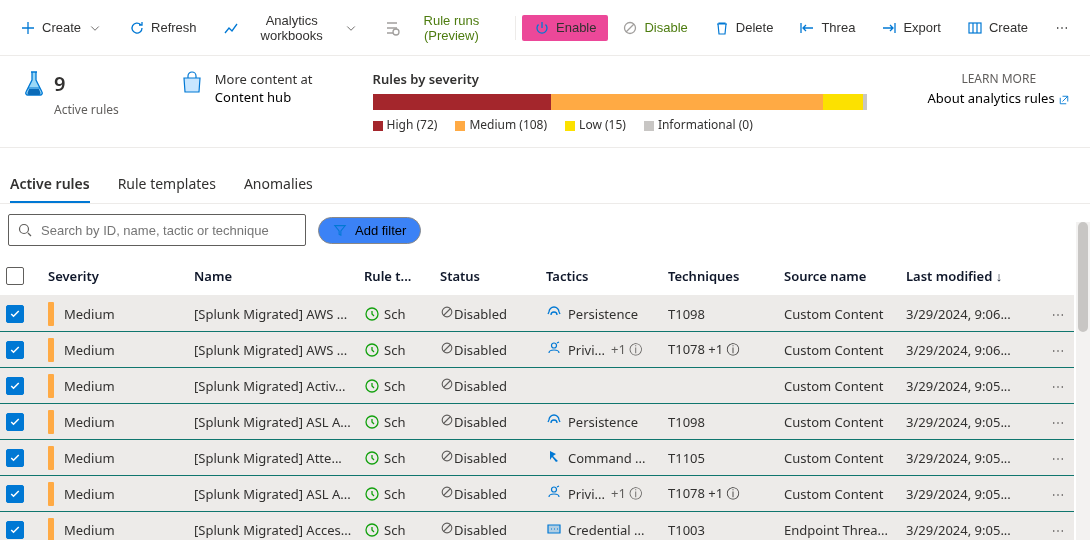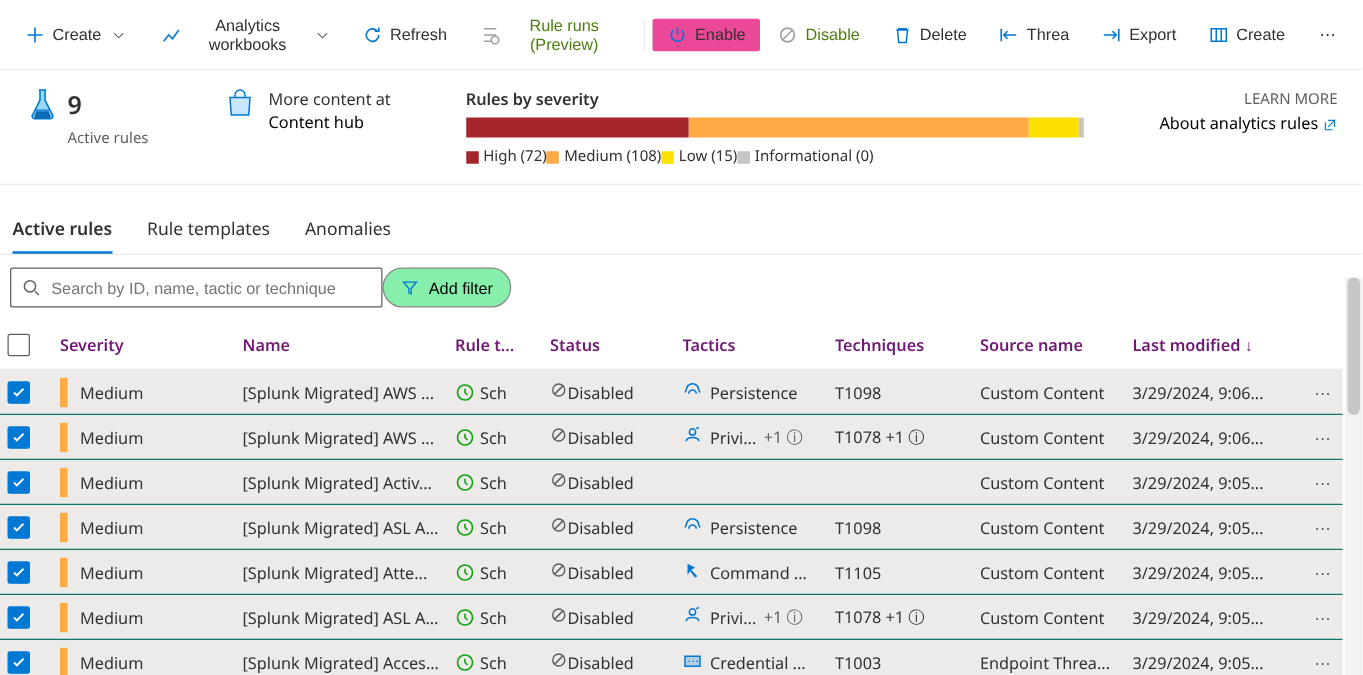--- a/index.html
+++ b/index.html
@@ -15,33 +15,33 @@
 .flask-icon{width:24px;height:28px}
 .metric-num{font-size:20px;font-weight:600}
 .metric-label{font-size:12px;color:#605e5c;margin-top:4px}
 .content-link{display:flex;align-items:flex-start;gap:10px}
 .bag-icon{width:26px;height:26px}
 .link{color:#000000;text-decoration:none;cursor:pointer}
 .severity-block{flex:1;min-width:0}
 .sev-title{font-size:13px;font-weight:600;margin-bottom:6px}
 .sev-bar{display:flex;height:16px;margin-bottom:6px;gap:0}
 .sev-bar span{display:block;height:100%}
-.sev-legend{display:flex;font-size:12px}
+.sev-legend{display:flex;gap:18px;font-size:12px}
 .sev-legend span.box{display:inline-block;width:10px;height:10px;margin-right:4px;vertical-align:middle}
-.learn-more{text-align:right;white-space:nowrap}
+.learn-more{text-align:center;white-space:nowrap}
 .tabs{display:flex;gap:28px;padding:0 10px;margin-top:18px;border-bottom:1px solid #edebe9}
 .tab{padding:8px 0;cursor:pointer;font-size:14px;color:#323130}
 .tab.active{font-weight:600;border-bottom:2px solid #0078d4}
-.filters{display:flex;padding:10px 8px;}
+.filters{display:flex;gap:12px;padding:10px 8px;align-items:center}
 .search{display:flex;align-items:center;border:1px solid #605e5c;width:298px;height:32px;padding:0 8px;gap:8px;border-radius:2px}
 .search input{border:none;outline:none;flex:1;font-size:13px}
-.pill{display:flex;align-items:center;gap:8px;padding:5px 14px;border:1px solid #8a8886;border-radius:16px;background:#86efac;cursor:pointer;font-size:13px}
+.pill{display:flex;align-items:center;gap:8px;padding:5px 14px;border:1px solid #8a8886;border-radius:16px;background:#3b82f6;cursor:pointer;font-size:13px}
 .grid{width:1074px}
 .ghead,.row{display:grid;grid-template-columns:42px 146px 170px 76px 106px 122px 116px 122px 134px 36px;align-items:center;font-size:13px}
-.ghead{height:40px;font-weight:600;color:#701a75;border-bottom:1px solid #edebe9;padding-left:6px}
+.ghead{height:40px;font-weight:600;color:#0f172a;border-bottom:1px solid #edebe9;padding-left:6px}
 .row{height:36px;border-bottom:1px solid #0f766e;padding-left:6px}
 .row.sel{background:#edebe9}
 .cell{white-space:nowrap;overflow:hidden;text-overflow:ellipsis;padding-right:8px}
 .check{width:18px;height:18px;border:1px solid #605e5c;border-radius:2px;background:#fff;display:flex;align-items:center;justify-content:center;cursor:pointer}
 .check.on{background:#0078d4;border-color:#0078d4}
 .check.on svg{display:block}
 .check svg{display:none}
 .sev-cell{display:flex;align-items:center;gap:10px}
 .sev-pill{width:6px;height:24px;background:#ffaa44;border-radius:1px}
 .rt-icon{display:inline-flex;align-items:center;gap:4px}
@@ -65,37 +65,37 @@
     <span>Create</span>
     <span class="tb-icon">
         <svg viewBox="0 0 16 16" width="12" height="12">
           <path d="M3 6l5 5 5-5" stroke="#605e5c" stroke-width="1.2" fill="none"></path>
         </svg>
       </span>
   </button>
   <button class="tb-btn">
     <span class="tb-icon">
         <svg viewBox="0 0 16 16" width="16" height="16">
+          <path d="M13 8a5 5 0 1 1-1.5-3.5M13 2v3h-3" stroke="#0078d4" stroke-width="1.3" fill="none"></path>
+        </svg>
+      </span>
+    <span>Refresh</span>
+  </button>
+  <button class="tb-btn">
+    <span class="tb-icon">
+        <svg viewBox="0 0 16 16" width="16" height="16">
           <path d="M2 13l4-5 3 3 5-7" stroke="#0078d4" stroke-width="1.3" fill="none"></path>
         </svg>
       </span>
     <span>Analytics workbooks</span>
     <span class="tb-icon">
         <svg viewBox="0 0 16 16" width="12" height="12">
           <path d="M3 6l5 5 5-5" stroke="#605e5c" stroke-width="1.2" fill="none"></path>
         </svg>
       </span>
-  </button>
-  <button class="tb-btn">
-    <span class="tb-icon">
-        <svg viewBox="0 0 16 16" width="16" height="16">
-          <path d="M13 8a5 5 0 1 1-1.5-3.5M13 2v3h-3" stroke="#0078d4" stroke-width="1.3" fill="none"></path>
-        </svg>
-      </span>
-    <span>Refresh</span>
   </button>
   <button class="tb-btn disabled">
     <span class="tb-icon">
         <svg viewBox="0 0 16 16" width="16" height="16">
           <path d="M3 3h10M3 8h10M3 13h6" stroke="#a19f9d" stroke-width="1.3" fill="none"></path>
           <circle cx="12" cy="12" r="3" stroke="#a19f9d" stroke-width="1.3" fill="none"></circle>
         </svg>
       </span>
     <span>Rule runs (Preview)</span>
   </button>

